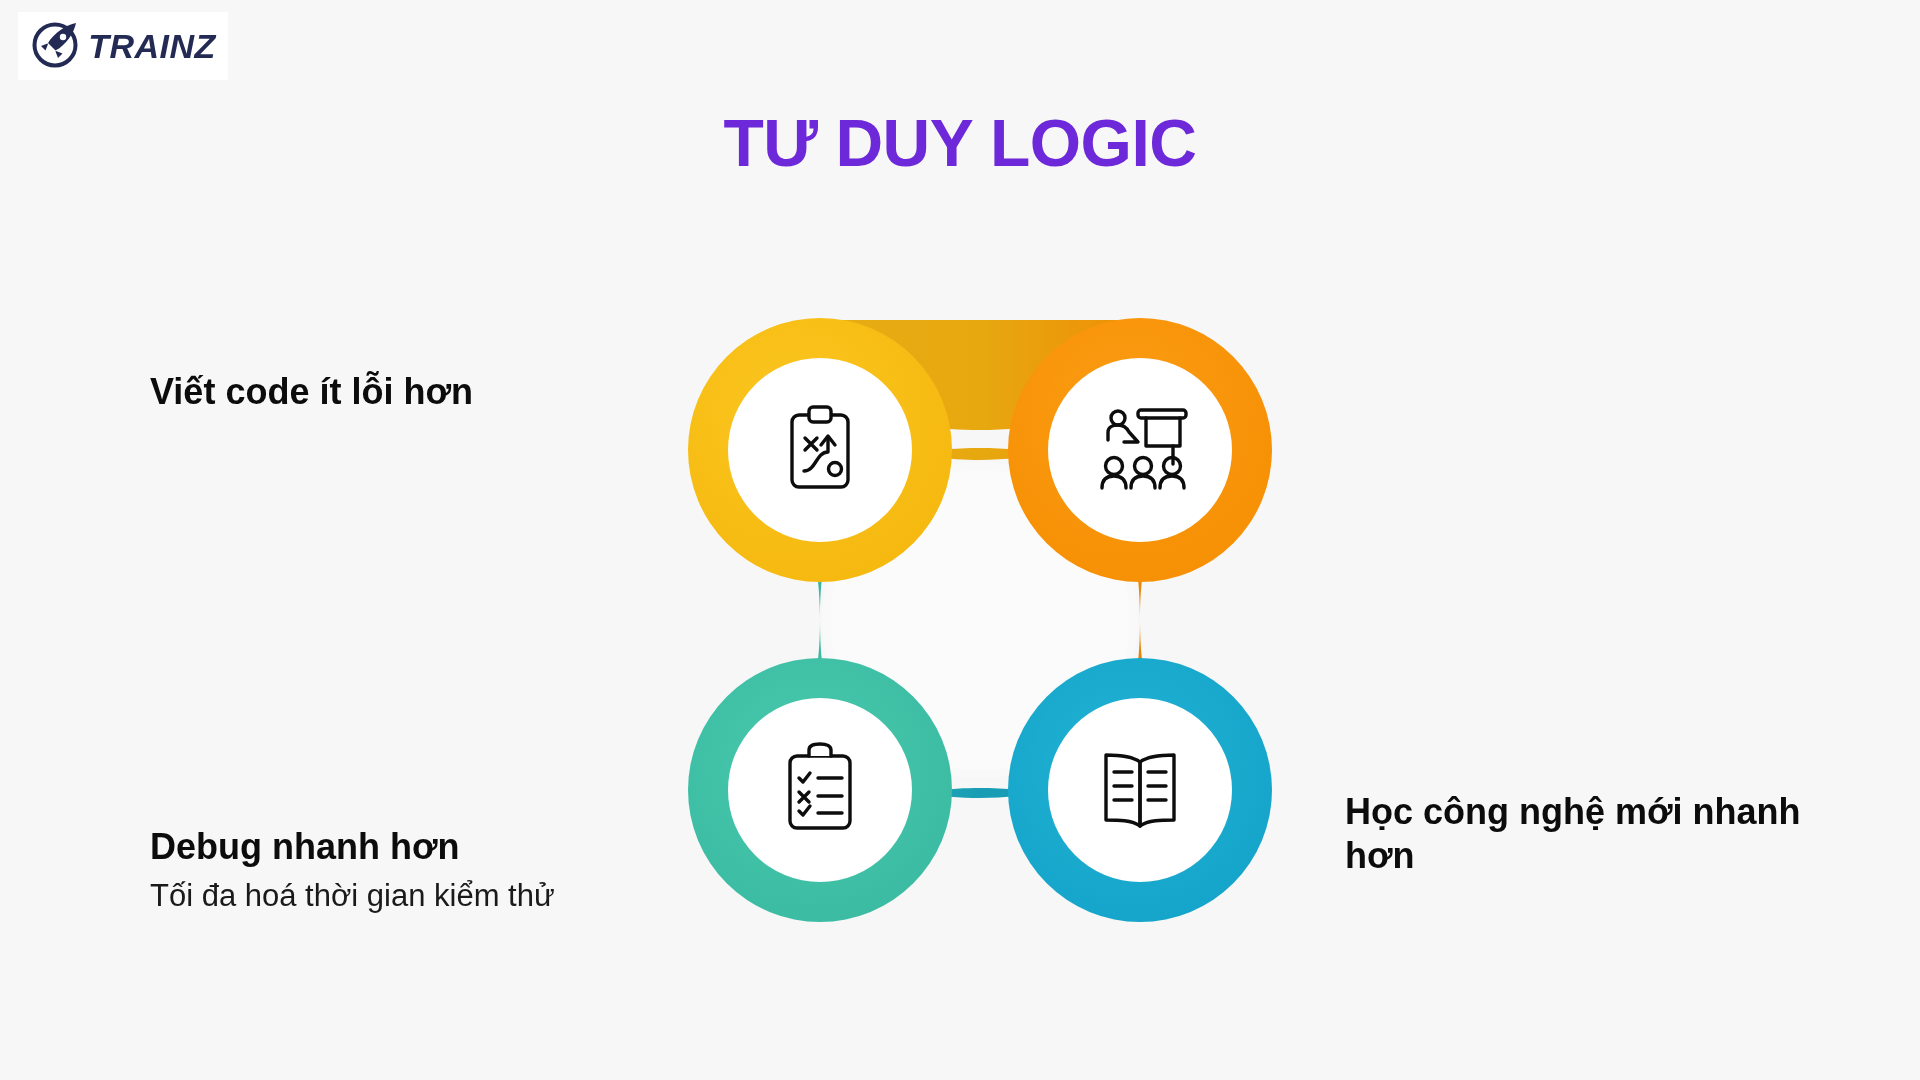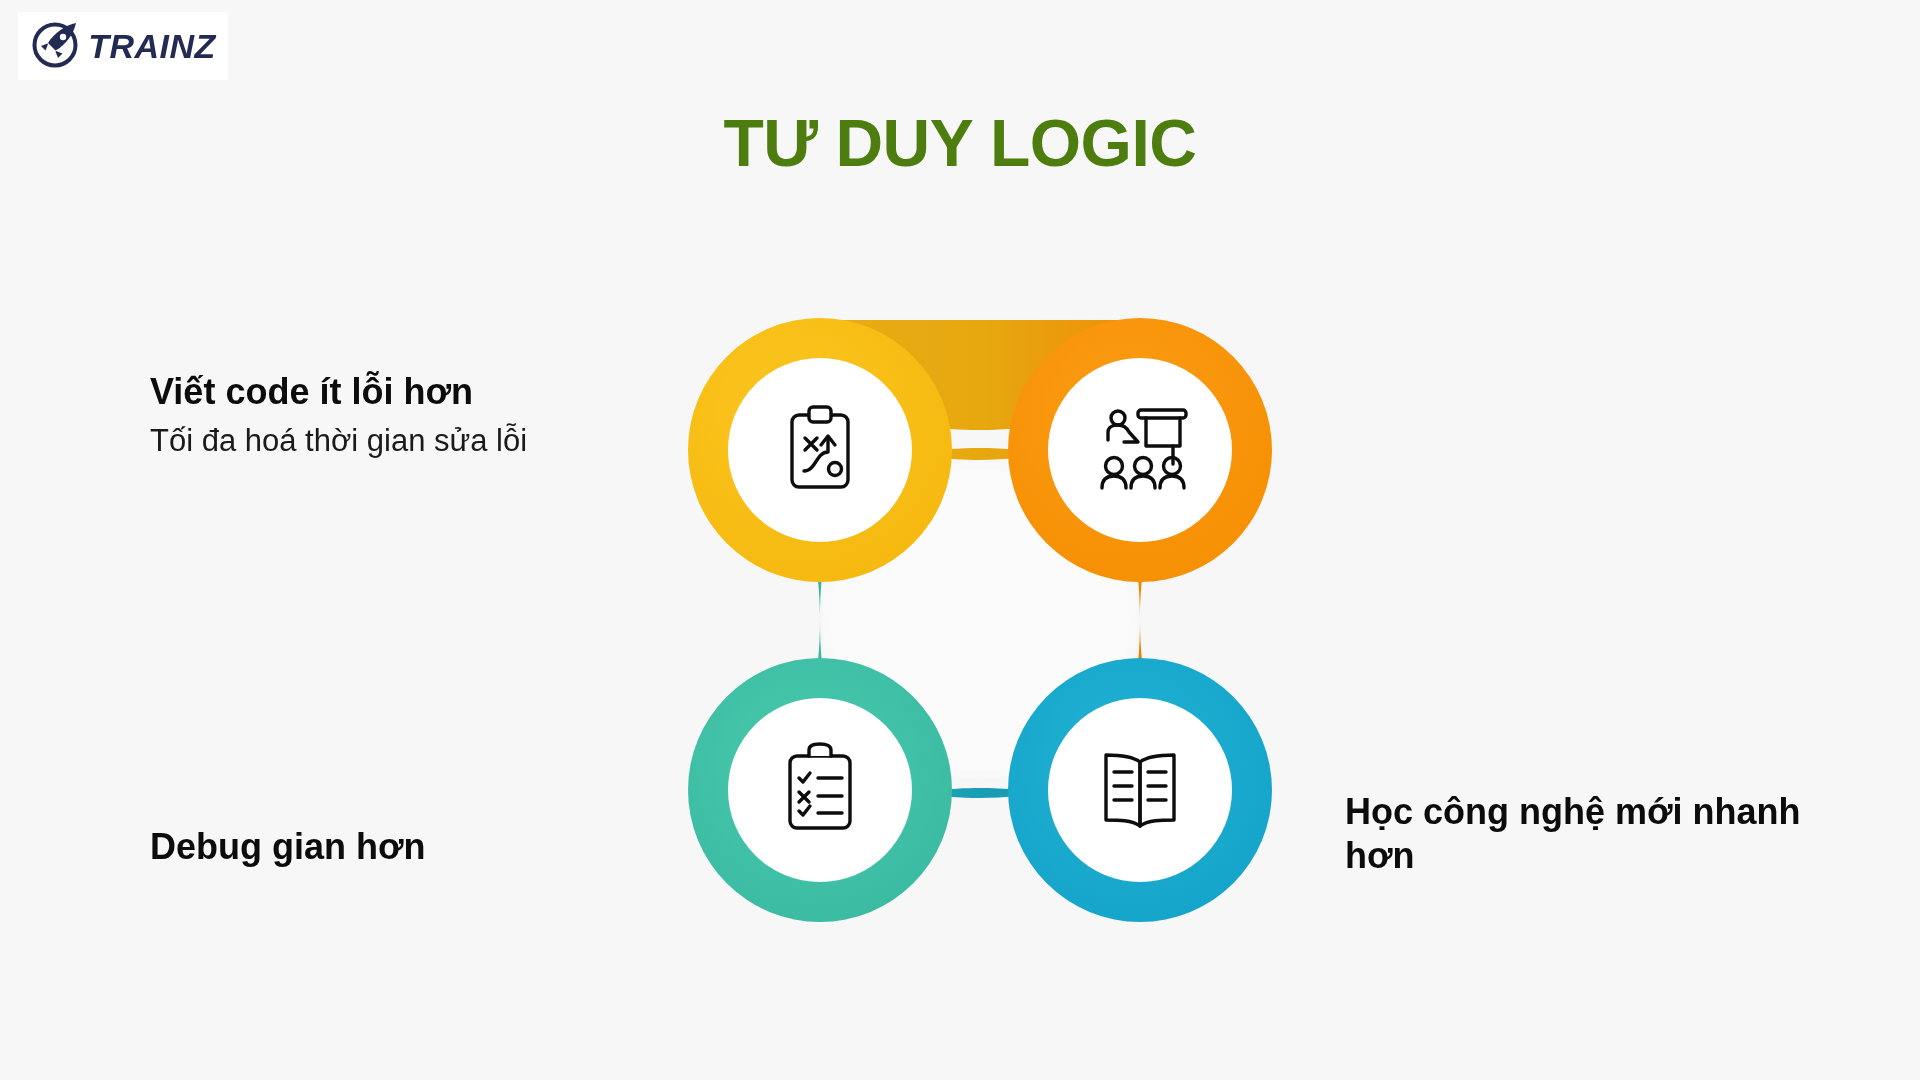--- a/index.html
+++ b/index.html
@@ -47,21 +47,21 @@
   
   .page-title {
     position: absolute;
     top: 110px;
     left: 0;
     width: 1920px;
     text-align: center;
     font-size: 66px;
     font-weight: 800;
     letter-spacing: -0.5px;
-    color: #4d7c0f;
+    color: #6d28d9;
     line-height: 1;
   }
 
   
   .diagram {
     position: absolute;
     left: 660px;
     top: 300px;
     width: 640px;
     height: 640px;
@@ -250,25 +250,25 @@
         <path d="M 0 -28 L 0 36"></path>
         <path d="M -26 -18 H -8 M -26 -4 H -8 M -26 10 H -8"></path>
         <path d="M 8 -18 H 26 M 8 -4 H 26 M 8 10 H 26"></path>
       </g>
     </g>
   </svg>
 </div>
 
 <div class="block left" id="block-topleft">
   <p class="b-head">Viết code ít lỗi hơn</p>
-  <p class="b-sub">Tối đa hoá thời gian sửa lỗi</p>
 </div>
 
 <div class="block left" id="block-bottomleft">
-  <p class="b-head">Debug gian hơn</p>
+  <p class="b-head">Debug nhanh hơn</p>
+  <p class="b-sub">Tối đa hoá thời gian kiểm thử</p>
 </div>
 
 <div class="block right" id="block-topright">
 </div>
 
 <div class="block right" id="block-bottomright">
   <p class="b-head">Học công nghệ mới nhanh hơn</p>
 </div>
 
 </body></html>

